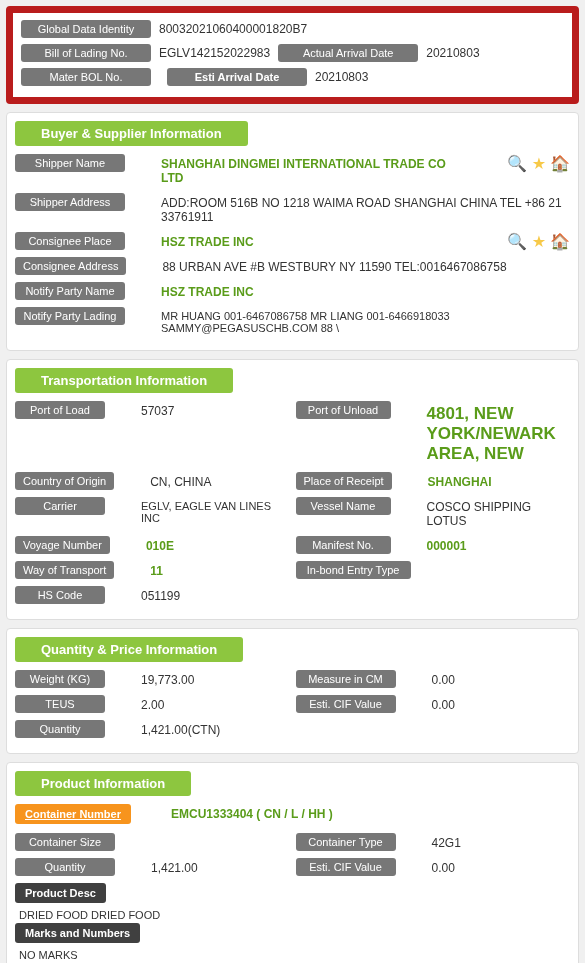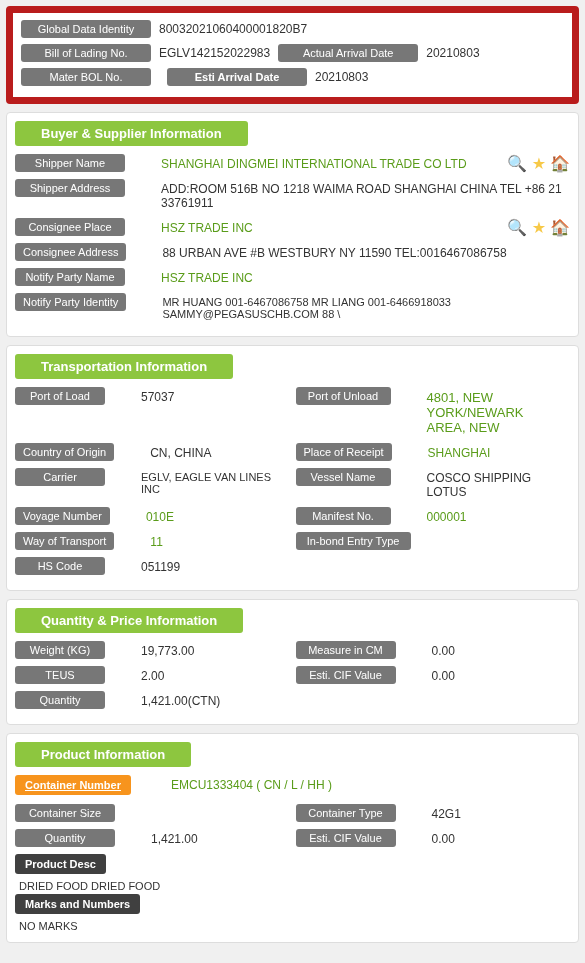--- a/index.html
+++ b/index.html
@@ -51,20 +51,21 @@
       text-align: center;
     }
     .field-value {
       padding: 3px 8px;
       font-size: 12px;
       color: #333;
       flex: 1;
     }
     .field-value.green {
       color: #5a9c1a;
+      font-weight: bold;
     }
     .icons-right {
       display: flex;
       gap: 4px;
       margin-left: 4px;
     }
     .icon-circle {
       font-size: 16px;
       cursor: pointer;
     }
@@ -181,38 +182,38 @@
     <span class="field-label">Consignee Address</span>
     <span class="field-value">88 URBAN AVE #B WESTBURY NY 11590 TEL:0016467086758</span>
   </div>
 
   <div class="field-row">
     <span class="field-label">Notify Party Name</span>
     <span class="field-value green">HSZ TRADE INC</span>
   </div>
 
   <div class="field-row">
-    <span class="field-label">Notify Party Identity</span>
+    <span class="field-label">Notify Party Lading</span>
     <span class="field-value" style="font-size:11px;">MR HUANG 001-6467086758 MR LIANG 001-6466918033 SAMMY@PEGASUSCHB.COM 88 \</span>
   </div>
 </div>
 
 <div class="card">
   <div>
     <span class="section-header">Transportation Information</span>
   </div>
 
   <div class="two-col">
     <div class="field-row">
       <span class="field-label" style="min-width:90px;">Port of Load</span>
       <span class="field-value">57037</span>
     </div>
     <div class="field-row">
       <span class="field-label" style="min-width:95px;">Port of Unload</span>
-      <span class="field-value green" style="font-size:13px;">4801, NEW YORK/NEWARK AREA, NEW</span>
+      <span class="field-value green" style="font-size:17px;">4801, NEW YORK/NEWARK AREA, NEW</span>
     </div>
   </div>
 
   <div class="two-col">
     <div class="field-row">
       <span class="field-label" style="min-width:95px;">Country of Origin</span>
       <span class="field-value">CN, CHINA</span>
     </div>
     <div class="field-row">
       <span class="field-label" style="min-width:90px;">Place of Receipt</span>

